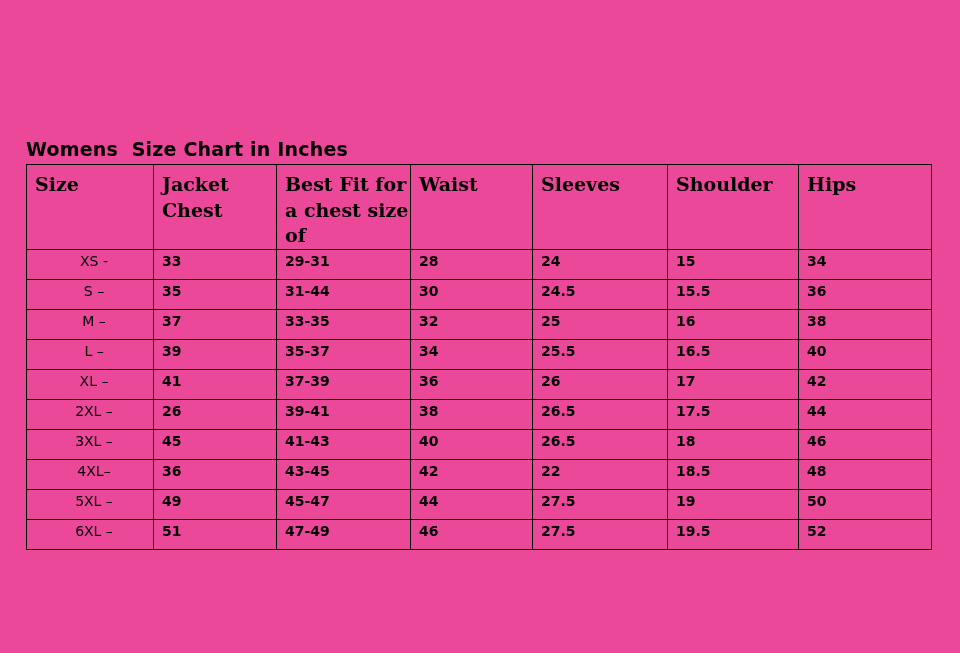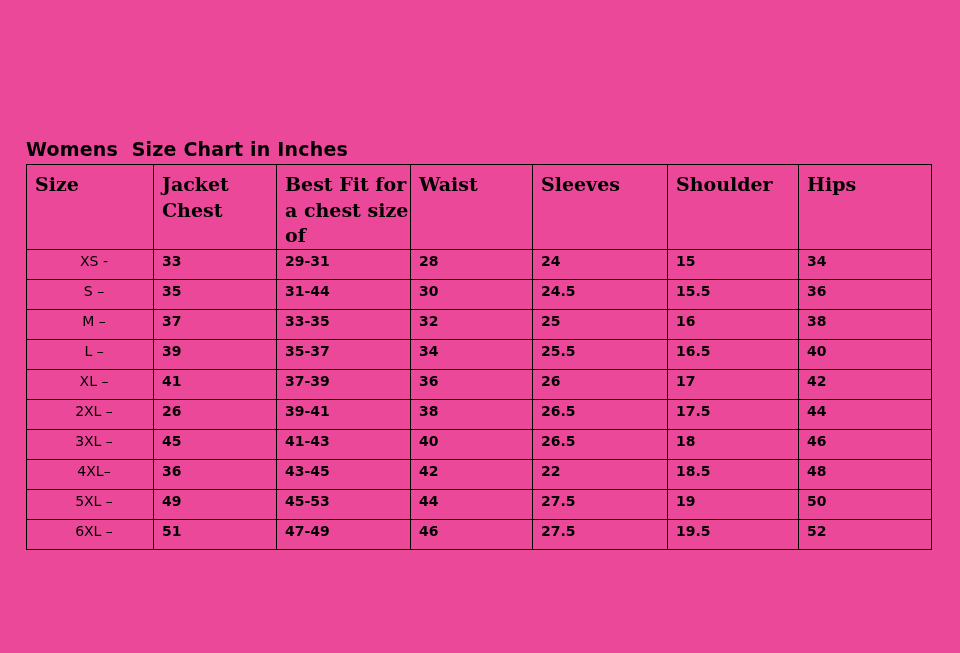--- a/index.html
+++ b/index.html
@@ -176,21 +176,21 @@
         <td>36</td>
         <td>43-45</td>
         <td>42</td>
         <td>22</td>
         <td>18.5</td>
         <td>48</td>
       </tr>
       <tr>
         <td class="sz">5XL –</td>
         <td>49</td>
-        <td>45-53</td>
+        <td>45-47</td>
         <td>44</td>
         <td>27.5</td>
         <td>19</td>
         <td>50</td>
       </tr>
       <tr class="tall">
         <td class="sz">6XL  –</td>
         <td>51</td>
         <td>47-49</td>
         <td>46</td>

